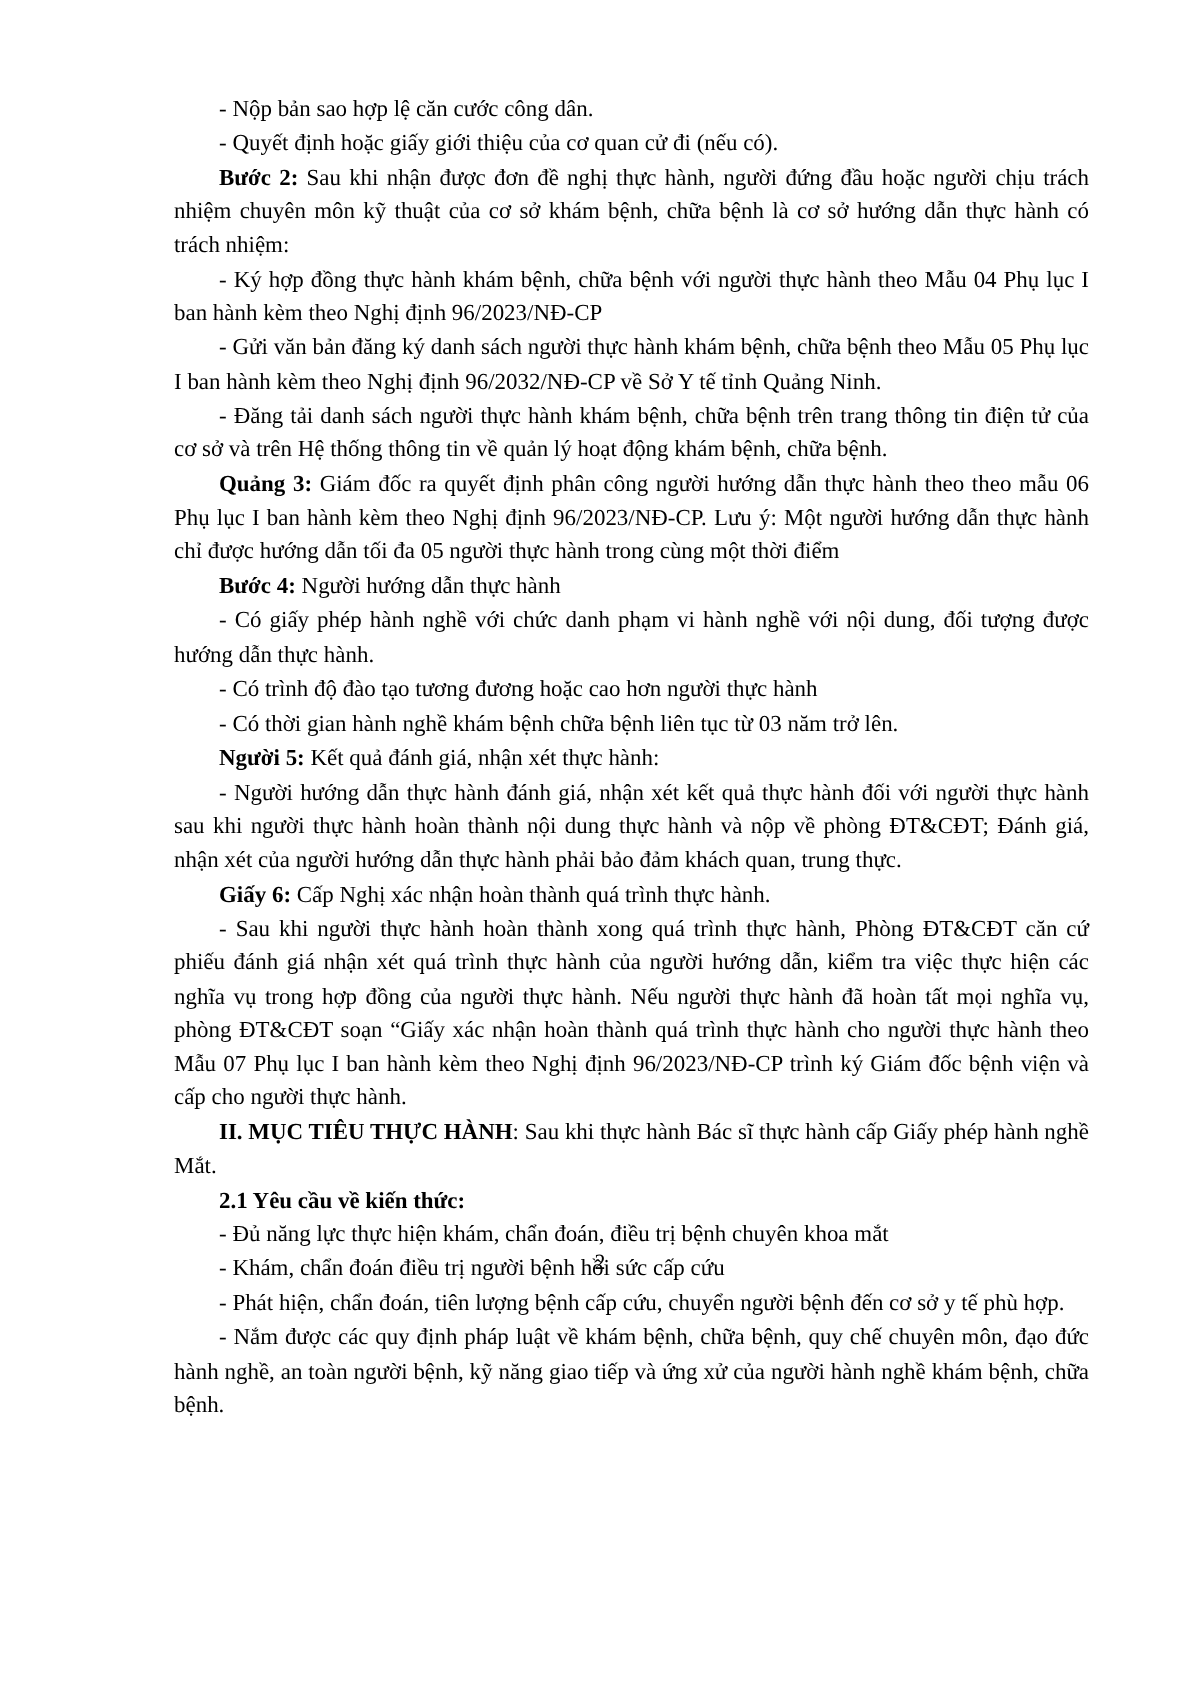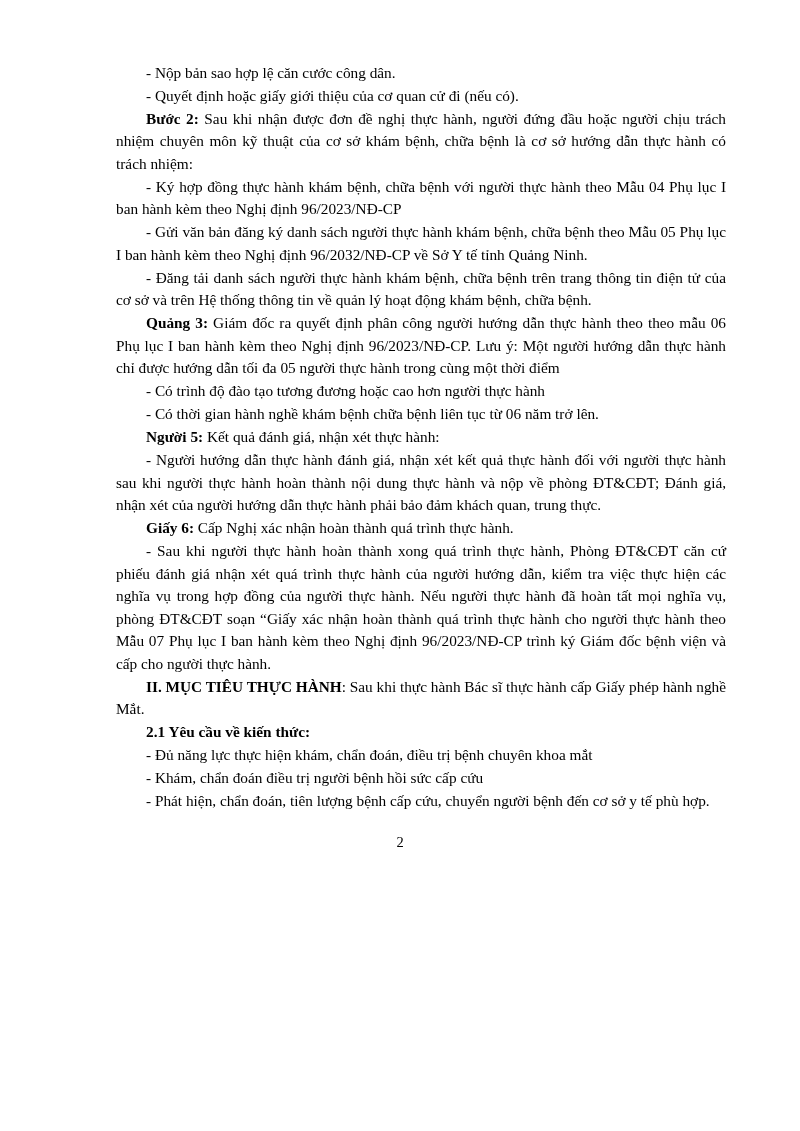--- a/index.html
+++ b/index.html
@@ -55,26 +55,29 @@
 
 <div class="page">
   <div class="doc-body" id="doc-body">
       <p class="indent"><span>- Nộp bản sao hợp lệ căn cước công dân.</span></p>
       <p class="indent"><span>- Quyết định hoặc giấy giới thiệu của cơ quan cử đi (nếu có).</span></p>
       <p class="indent"><span class="bold">Bước 2:</span><span> Sau khi nhận được đơn đề nghị thực hành, người đứng đầu hoặc người chịu trách nhiệm chuyên môn kỹ thuật của cơ sở khám bệnh, chữa bệnh là cơ sở hướng dẫn thực hành có trách nhiệm:</span></p>
       <p class="indent"><span>- Ký hợp đồng thực hành khám bệnh, chữa bệnh với người thực hành theo Mẫu 04 Phụ lục I ban hành kèm theo Nghị định 96/2023/NĐ-CP</span></p>
       <p class="indent"><span>- Gửi văn bản đăng ký danh sách người thực hành khám bệnh, chữa bệnh theo Mẫu 05 Phụ lục I ban hành kèm theo Nghị định 96/2032/NĐ-CP về Sở Y tế tỉnh Quảng Ninh.</span></p>
       <p class="indent"><span>- Đăng tải danh sách người thực hành khám bệnh, chữa bệnh trên trang thông tin điện tử của cơ sở và trên Hệ thống thông tin về quản lý hoạt động khám bệnh, chữa bệnh.</span></p>
       <p class="indent"><span class="bold">Quảng 3:</span><span> Giám đốc ra quyết định phân công người hướng dẫn thực hành theo theo mẫu 06 Phụ lục I ban hành kèm theo Nghị định 96/2023/NĐ-CP. Lưu ý: Một người hướng dẫn thực hành chỉ được hướng dẫn tối đa 05 người thực hành trong cùng một thời điểm</span></p>
+      <p class="indent"><span class="bold">Bước 4:</span><span> Người hướng dẫn thực hành</span></p>
+      <p class="indent"><span>- Có giấy phép hành nghề với chức danh phạm vi hành nghề với nội dung, đối tượng được hướng dẫn thực hành.</span></p>
       <p class="indent"><span>- Có trình độ đào tạo tương đương hoặc cao hơn người thực hành</span></p>
-      <p class="indent"><span>- Có thời gian hành nghề khám bệnh chữa bệnh liên tục từ 06 năm trở lên.</span></p>
+      <p class="indent"><span>- Có thời gian hành nghề khám bệnh chữa bệnh liên tục từ 03 năm trở lên.</span></p>
       <p class="indent"><span class="bold">Người 5:</span><span> Kết quả đánh giá, nhận xét thực hành:</span></p>
       <p class="indent"><span>- Người hướng dẫn thực hành đánh giá, nhận xét kết quả thực hành đối với người thực hành sau khi người thực hành hoàn thành nội dung thực hành và nộp về phòng ĐT&amp;CĐT; Đánh giá, nhận xét của người hướng dẫn thực hành phải bảo đảm khách quan, trung thực.</span></p>
       <p class="indent"><span class="bold">Giấy 6:</span><span> Cấp Nghị xác nhận hoàn thành quá trình thực hành.</span></p>
       <p class="indent"><span>- Sau khi người thực hành hoàn thành xong quá trình thực hành, Phòng ĐT&amp;CĐT căn cứ phiếu đánh giá nhận xét quá trình thực hành của người hướng dẫn, kiểm tra việc thực hiện các nghĩa vụ trong hợp đồng của người thực hành. Nếu người thực hành đã hoàn tất mọi nghĩa vụ, phòng ĐT&amp;CĐT soạn “Giấy xác nhận hoàn thành quá trình thực hành cho người thực hành theo Mẫu 07 Phụ lục I ban hành kèm theo Nghị định 96/2023/NĐ-CP trình ký Giám đốc bệnh viện và cấp cho người thực hành.</span></p>
       <p class="heading-center"><span class="bold">II. MỤC TIÊU THỰC HÀNH</span><span>: Sau khi thực hành Bác sĩ thực hành cấp Giấy phép hành nghề Mắt.</span></p>
       <p class="indent"><span class="bold">2.1 Yêu cầu về kiến thức:</span></p>
       <p class="indent"><span>- Đủ năng lực thực hiện khám, chẩn đoán, điều trị bệnh chuyên khoa mắt</span></p>
       <p class="indent"><span>- Khám, chẩn đoán điều trị người bệnh hồi sức cấp cứu</span></p>
       <p class="indent"><span>- Phát hiện, chẩn đoán, tiên lượng bệnh cấp cứu, chuyển người bệnh đến cơ sở y tế phù hợp.</span></p>
+      <p class="indent"><span>- Nắm được các quy định pháp luật về khám bệnh, chữa bệnh, quy chế chuyên môn, đạo đức hành nghề, an toàn người bệnh, kỹ năng giao tiếp và ứng xử của người hành nghề khám bệnh, chữa bệnh.</span></p>
     </div>
   <div class="page-number">2</div>
 </div>
 
 </body></html>

